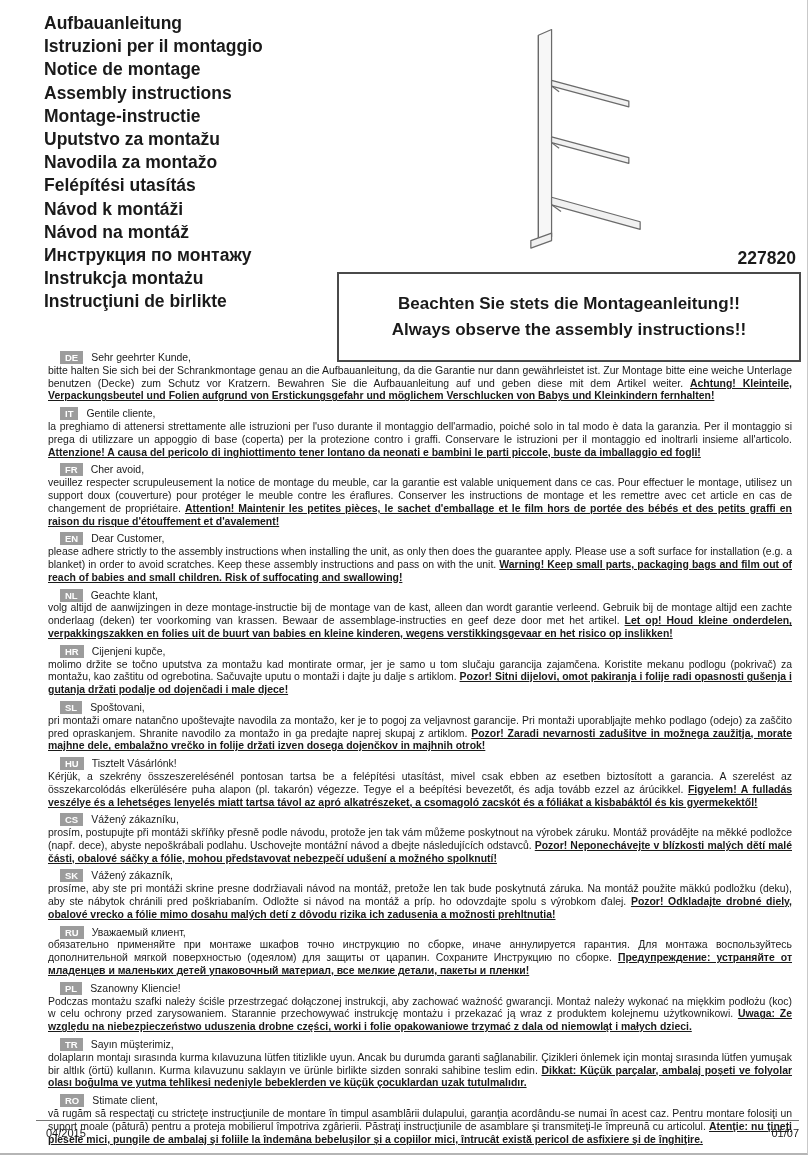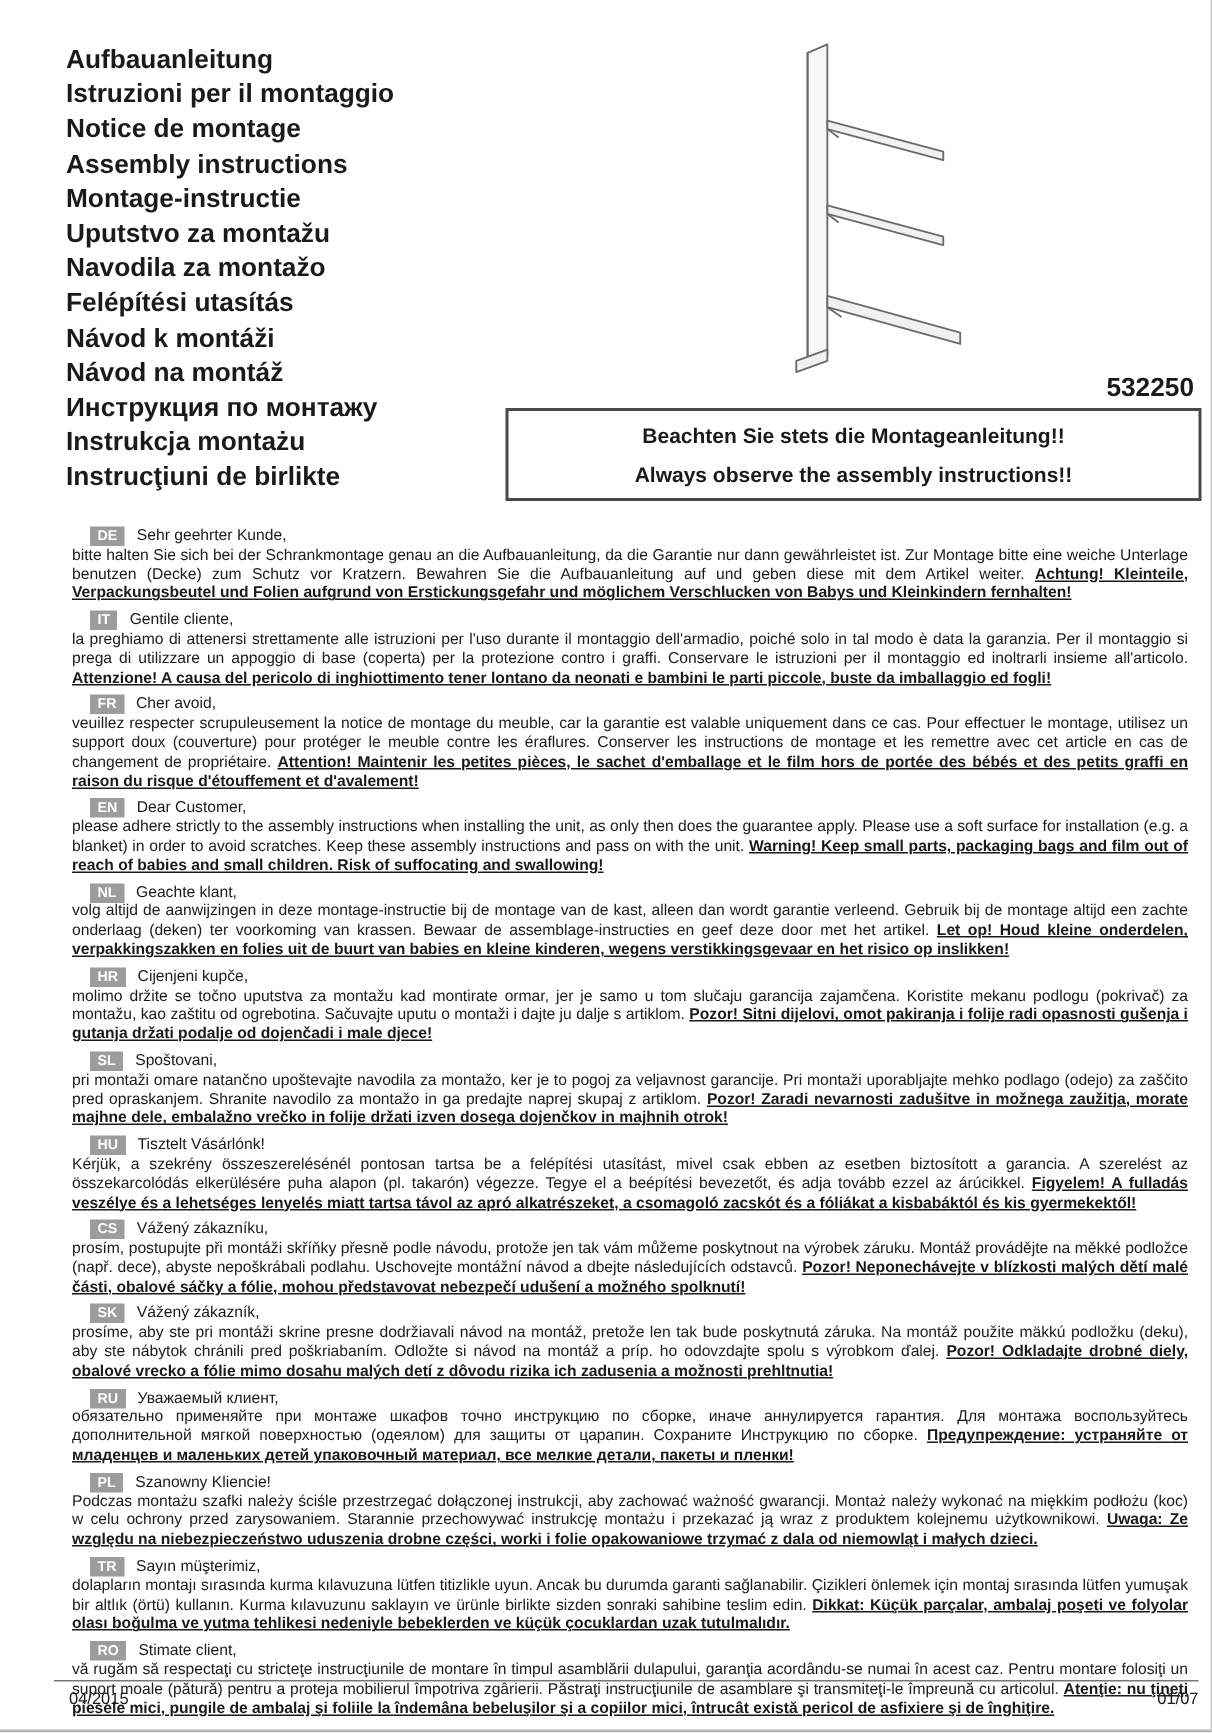--- a/index.html
+++ b/index.html
@@ -7,44 +7,44 @@
     position:relative;
     width:808px; height:1155px;
     background:#ffffff;
     font-family:"Liberation Sans", sans-serif;
     color:#1a1a1a;
     overflow:hidden;
     border-right:1px solid #c9c9c9;
     border-bottom:2px solid #b5b5b5;
     box-sizing:border-box;
   }
-  .titles { position:absolute; left:44px; top:28px; }
+  .titles { position:absolute; left:44px; top:12px; }
   .titles div {
     font-weight:bold;
     font-size:17.5px;
     line-height:23.2px;
     white-space:nowrap;
   }
   .drawing {
     position:absolute; left:466px; top:22px;
     width:190px; height:245px;
   }
   .product-number {
     position:absolute; left:700px; top:248px; width:96px;
     text-align:right;
     font-weight:bold; font-size:17.5px;
   }
   .notice {
     position:absolute; left:337px; top:272px; width:452px;
     border:2px solid #4a4a4a;
     text-align:center;
     font-weight:bold;
-    font-size:14px;
+    font-size:17px;
     line-height:26px;
-    padding:3px 4px;
+    padding:17px 4px;
     background:#fff;
   }
   .langs {
     position:absolute; left:44px; top:347px; width:752px;
   }
   .lang {
     margin:4px;
     font-size:10.45px;
     line-height:12.8px;
     text-align:justify;
@@ -101,21 +101,21 @@
       <polygon points="90,122 172,144 172,150 90,128" fill="#f1f1f1"></polygon>
       <line x1="90" y1="128" x2="98" y2="134"></line>
 
       <polygon points="90,186 184,212 184,220 90,194" fill="#f1f1f1"></polygon>
       <line x1="90" y1="194" x2="100" y2="201"></line>
 
       <polygon points="68,232 90,224 90,232 68,240" fill="#f1f1f1"></polygon>
     </g>
   </svg>
 
-  <div class="product-number">532250</div>
+  <div class="product-number">227820</div>
 
   <div class="notice">
     <div>Beachten Sie stets die Montageanleitung!!</div>
     <div>Always observe the assembly instructions!!</div>
   </div>
 
   <div class="langs">
 
     <p class="lang">
       <span class="tag">DE</span><span>Sehr geehrter Kunde,</span><br>

